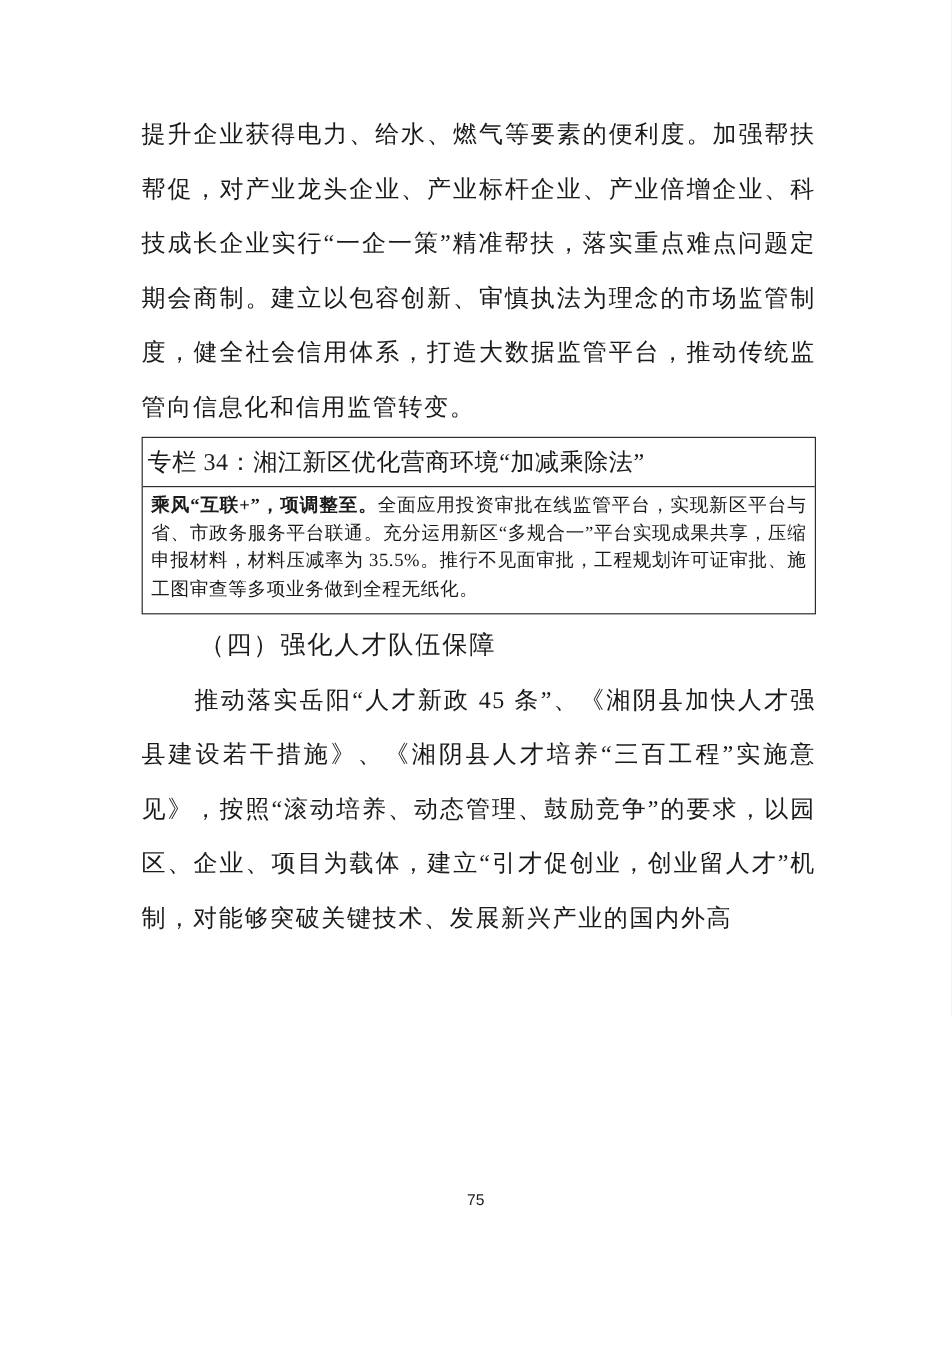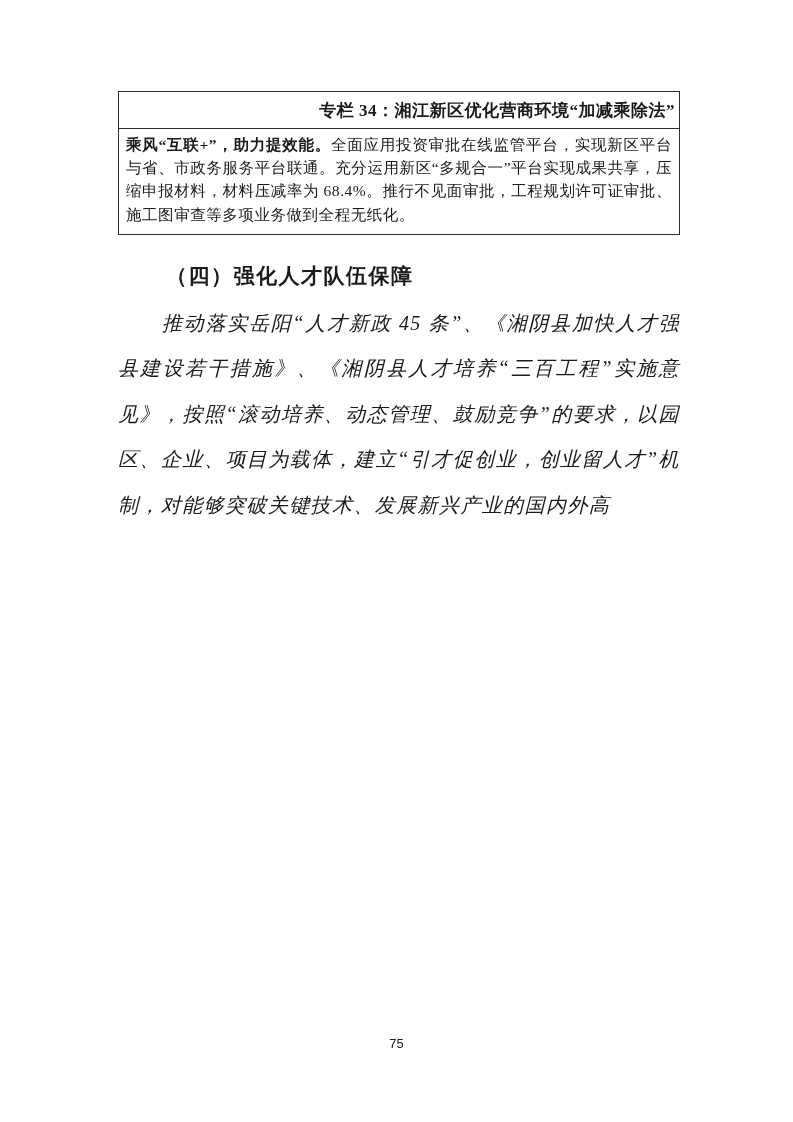--- a/index.html
+++ b/index.html
@@ -27,81 +27,81 @@
     margin: 0;
     font-size: 20px;
     line-height: 45.5px;
     letter-spacing: 1.4px;
     text-align: justify;
     text-justify: inter-character;
   }
   .para.indent {
     text-indent: 44px;
     margin-top: 10px;
-    font-style: italic;
   }
   .column-box {
     border: 1.5px solid #2e2e2e;
     margin-top: 1px;
   }
   .box-header {
-    text-align: right;
-    font-weight: bold;
-    font-size: 17px;
+    text-align: left;
+    font-weight: normal;
+    font-size: 20px;
     letter-spacing: 0.5px;
     padding: 7px 4px 6px 4px;
     border-bottom: 1px solid #2e2e2e;
   }
   .box-body {
     padding: 4px 7px 8px 7px;
   }
   .box-para {
     margin: 0;
     font-size: 15.5px;
     line-height: 23.2px;
     letter-spacing: 0.55px;
     text-align: justify;
     text-justify: inter-character;
   }
   .box-para b {
     font-weight: bold;
   }
   .section-heading {
-    margin: 26px 0 0 0;
+    margin: 10px 0 0 0;
     font-size: 21px;
-    font-weight: bold;
+    font-weight: normal;
     line-height: 30px;
     text-indent: 48px;
     letter-spacing: 1.5px;
   }
   .page-number {
     position: absolute;
-    top: 1036px;
+    top: 992px;
     left: 0;
     width: 100%;
     text-align: center;
     font-size: 13px;
     color: #222;
     font-family: "Liberation Sans", "DejaVu Sans", sans-serif;
   }
 </style>
 </head>
 <body>
 
 <div class="page">
   <div class="content">
 
+    <p class="para">提升企业获得电力、给水、燃气等要素的便利度。加强帮扶帮促，对产业龙头企业、产业标杆企业、产业倍增企业、科技成长企业实行“一企一策”精准帮扶，落实重点难点问题定期会商制。建立以包容创新、审慎执法为理念的市场监管制度，健全社会信用体系，打造大数据监管平台，推动传统监管向信息化和信用监管转变。</p>
 
     <div class="column-box">
       <div class="box-header">专栏 34：湘江新区优化营商环境“加减乘除法”</div>
       <div class="box-body">
 
 
 
-        <p class="box-para"><b>乘风“互联+”，助力提效能。</b><span>全面应用投资审批在线监管平台，实现新区平台与省、市政务服务平台联通。充分运用新区“多规合一”平台实现成果共享，压缩申报材料，材料压减率为 68.4%。推行不见面审批，工程规划许可证审批、施工图审查等多项业务做到全程无纸化。</span></p>
+        <p class="box-para"><b>乘风“互联+”，项调整至。</b><span>全面应用投资审批在线监管平台，实现新区平台与省、市政务服务平台联通。充分运用新区“多规合一”平台实现成果共享，压缩申报材料，材料压减率为 35.5%。推行不见面审批，工程规划许可证审批、施工图审查等多项业务做到全程无纸化。</span></p>
 
 
       </div>
     </div>
 
     <h3 class="section-heading">（四）强化人才队伍保障</h3>
 
     <p class="para indent">推动落实岳阳“人才新政 45 条”、《湘阴县加快人才强县建设若干措施》、《湘阴县人才培养“三百工程”实施意见》，按照“滚动培养、动态管理、鼓励竞争”的要求，以园区、企业、项目为载体，建立“引才促创业，创业留人才”机制，对能够突破关键技术、发展新兴产业的国内外高</p>
 
   </div>

